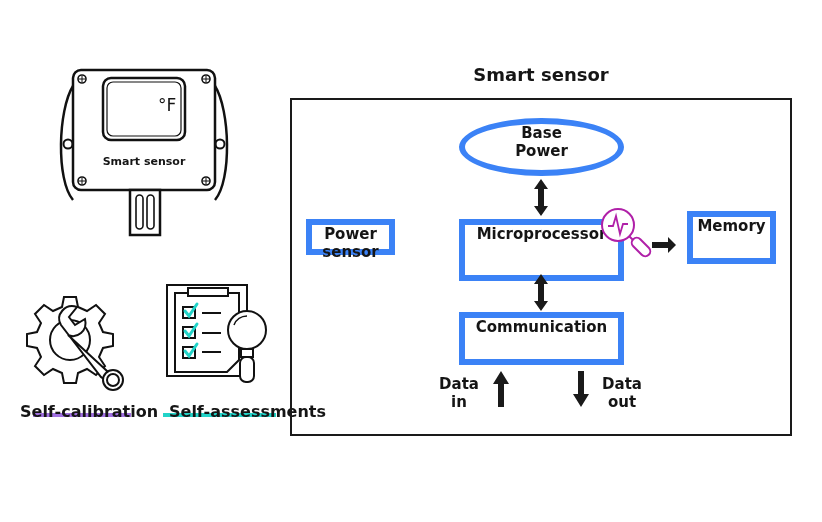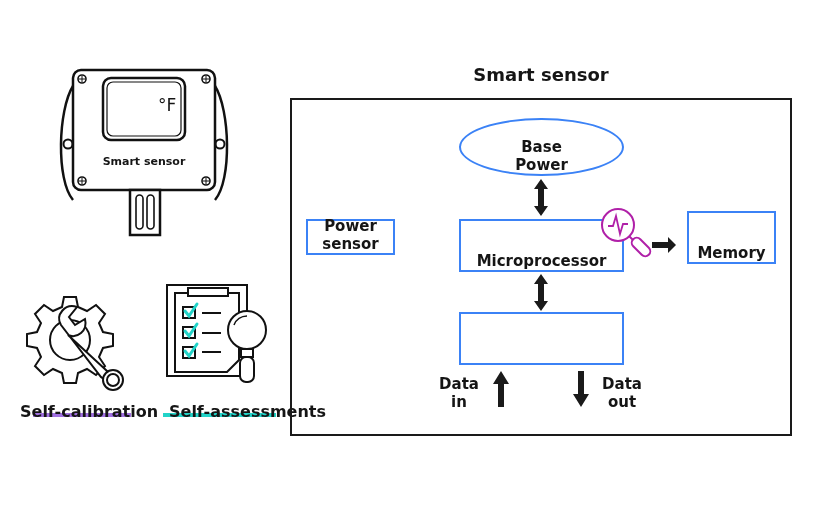--- a/index.html
+++ b/index.html
@@ -1,21 +1,21 @@
 <!DOCTYPE html>
 <html><head>
   <meta charset="utf-8">
   <style>
     html, body { margin: 0; padding: 0; background: #ffffff; }
     body { width: 822px; height: 522px; position: relative; overflow: hidden;
            font-family: "DejaVu Sans", sans-serif; color: #111; }
     .abs { position: absolute; }
     .lbl { font-weight: bold; color: #151515; text-align: center; line-height: 18px; }
-    .box { position: absolute; border: 2px solid #3b82f6; box-sizing: border-box; background: #fff;
-           display: flex; align-items: flex-end; justify-content: center; text-align: center;
+    .box { position: absolute; border: 6px solid #3b82f6; box-sizing: border-box; background: #fff;
+           display: flex; align-items: flex-start; justify-content: center; text-align: center;
            font-weight: bold; font-size: 15px; line-height: 18px; color: #151515; }
     #outer { position: absolute; left: 290px; top: 98px; width: 502px; height: 338px;
              border: 2.5px solid #1a1a1a; box-sizing: border-box; }
     #title { position: absolute; left: 290px; width: 502px; top: 64px; text-align: center;
              font-weight: bold; font-size: 18px; color: #151515; }
     .cap { position: absolute; font-weight: bold; font-size: 16px; color: #151515; top: 402px; }
     .uline { position: absolute; height: 4px; top: 413px; }
     svg { position: absolute; overflow: visible; }
   </style>
 </head>
@@ -108,30 +108,31 @@
     </div>
 </div>
 
 <div class="box" style="left:306px;top:219px;width:89px;height:36px;">
   <div>
       <div>Power</div>
        <div>sensor</div>
     </div>
 </div>
 
-<div class="box" style="left:459px;top:219px;width:165px;height:53px;">
+<div class="box" style="left:459px;top:219px;width:165px;height:62px;">
   <span>Microprocessor</span>
 </div>
 
 <div class="box" style="left:687px;top:211px;width:89px;height:53px;">
   <span>Memory</span>
 </div>
 
 <div class="box" style="left:459px;top:312px;width:165px;height:53px;">
   <div>
+      <div>Communication</div>
     </div>
 </div>
 
 <svg width="822" height="522" style="left:0;top:0;pointer-events:none;">
   <g fill="#1a1a1a">
 
     <path d="M541,179 L548,189 L544,189 L544,206 L548,206 L541,216 L534,206 L538,206 L538,189 L534,189 Z"></path>
 
     <path d="M541,274 L548,284 L544,284 L544,301 L548,301 L541,311 L534,301 L538,301 L538,284 L534,284 Z"></path>
 

